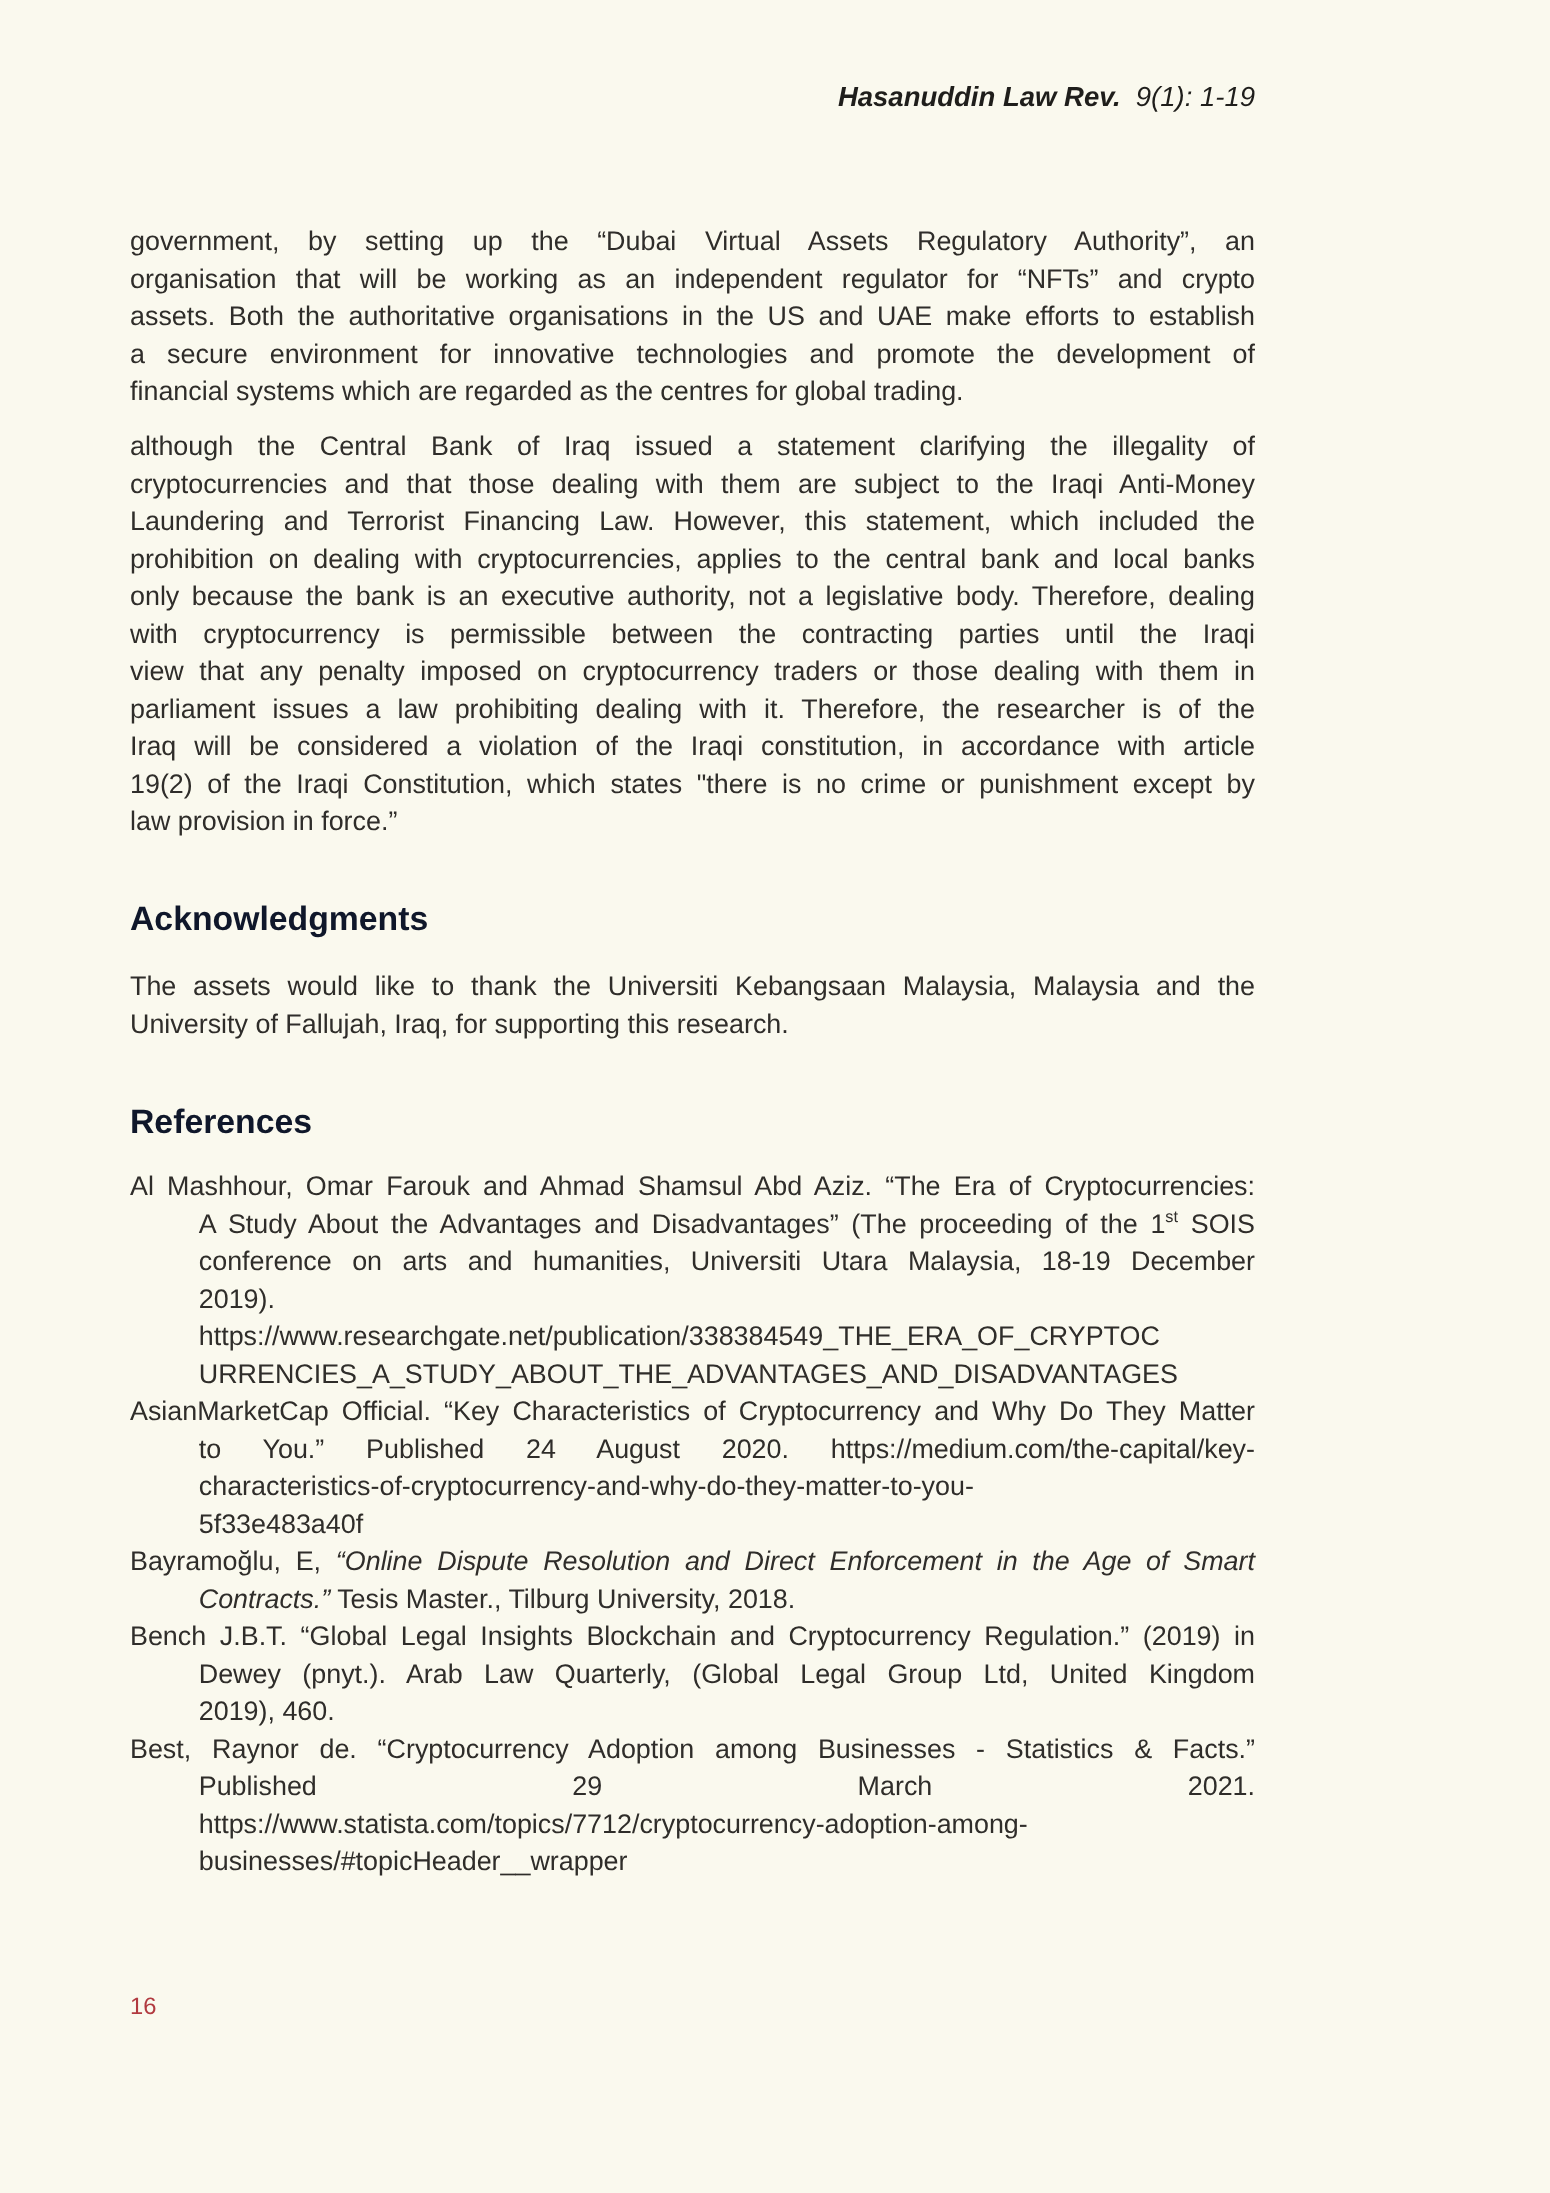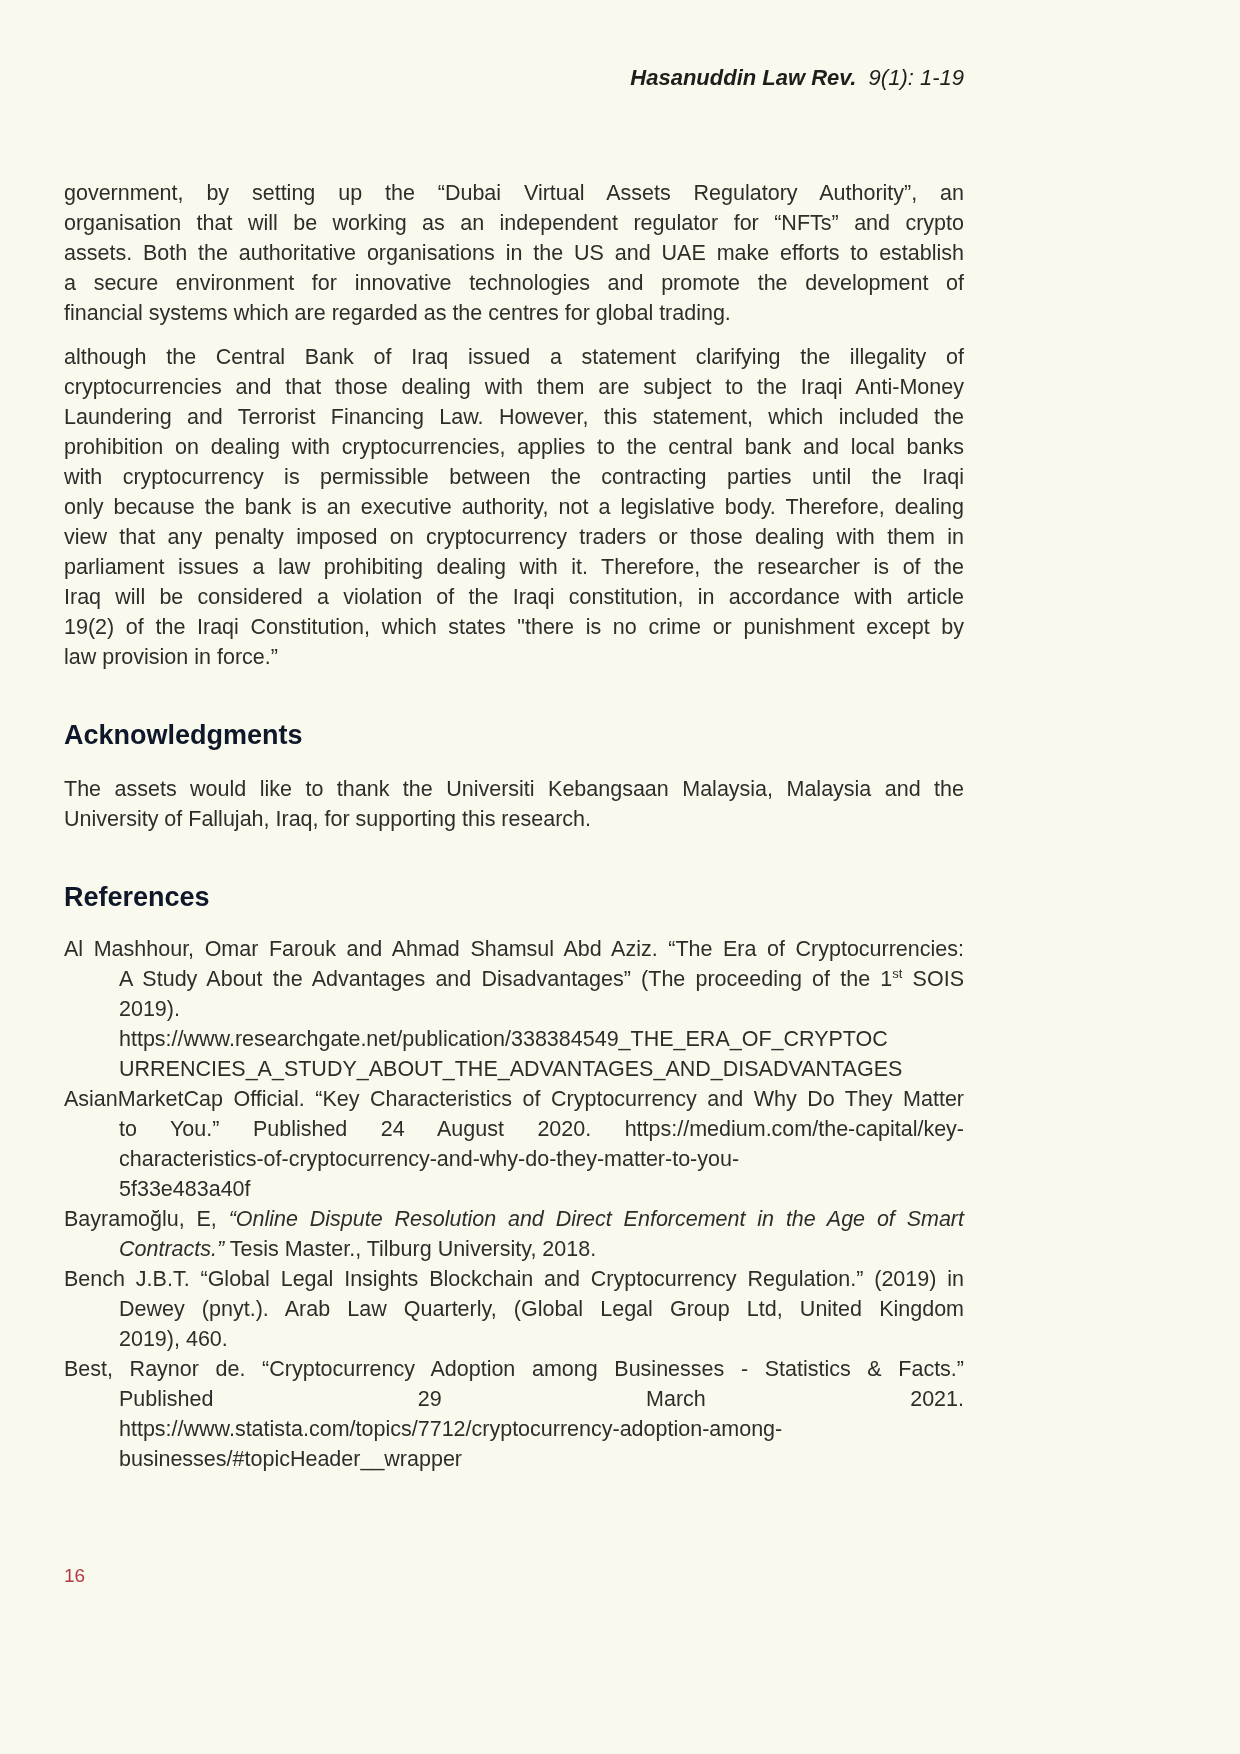--- a/index.html
+++ b/index.html
@@ -11,21 +11,21 @@
   }
   .page {
     position: relative;
     width: 1240px;
     height: 1754px;
     background: #faf9ee;
     overflow: hidden;
   }
   .content {
     width: 900px;
-    margin-left: 64px;
+    margin-left: 104px;
   }
   .running-head {
     padding-top: 64px;
     text-align: right;
     font-style: italic;
     font-size: 22px;
     color: #1f1e1b;
     line-height: 28px;
   }
   .rh-journal { font-weight: bold; }
@@ -85,22 +85,22 @@
       <div class="ln jl">assets. Both the authoritative organisations in the US and UAE make efforts to establish</div>
       <div class="ln jl">a secure environment for innovative technologies and promote the development of</div>
       <div class="ln ll">financial systems which are regarded as the centres for global trading.</div>
     </div>
 
     <div class="para-2">
       <div class="ln jl">although the Central Bank of Iraq issued a statement clarifying the illegality of</div>
       <div class="ln jl">cryptocurrencies and that those dealing with them are subject to the Iraqi Anti-Money</div>
       <div class="ln jl">Laundering and Terrorist Financing Law. However, this statement, which included the</div>
       <div class="ln jl">prohibition on dealing with cryptocurrencies, applies to the central bank and local banks</div>
+      <div class="ln jl">only because the bank is an executive authority, not a legislative body. Therefore, dealing</div>
       <div class="ln jl">with cryptocurrency is permissible between the contracting parties until the Iraqi</div>
-      <div class="ln jl">only because the bank is an executive authority, not a legislative body. Therefore, dealing</div>
       <div class="ln jl">view that any penalty imposed on cryptocurrency traders or those dealing with them in</div>
       <div class="ln jl">parliament issues a law prohibiting dealing with it. Therefore, the researcher is of the</div>
       <div class="ln jl">Iraq will be considered a violation of the Iraqi constitution, in accordance with article</div>
       <div class="ln jl">19(2) of the Iraqi Constitution, which states "there is no crime or punishment except by</div>
       <div class="ln ll">law provision in force.”</div>
     </div>
 
     <div class="section-heading">Acknowledgments</div>
 
     <div class="ack-para">
@@ -108,20 +108,21 @@
       <div class="ln ll">University of Fallujah, Iraq, for supporting this research.</div>
     </div>
 
     <div class="section-heading">References</div>
 
     <div class="ref-list">
 
       <div>
         <div class="ln jl">Al Mashhour, Omar Farouk and Ahmad Shamsul Abd Aziz. “The Era of Cryptocurrencies:</div>
         <div class="ln jl cont"><span>A Study About the Advantages and Disadvantages” (The proceeding of the 1</span><sup>st</sup><span> SOIS</span></div>
+        <div class="ln jl cont">conference on arts and humanities, Universiti Utara Malaysia, 18-19 December</div>
         <div class="ln ll cont">2019).</div>
         <div class="ln ll cont">https://www.researchgate.net/publication/338384549_THE_ERA_OF_CRYPTOC</div>
         <div class="ln ll cont">URRENCIES_A_STUDY_ABOUT_THE_ADVANTAGES_AND_DISADVANTAGES</div>
       </div>
 
       <div>
         <div class="ln jl">AsianMarketCap Official. “Key Characteristics of Cryptocurrency and Why Do They Matter</div>
         <div class="ln jl cont">to You.” Published 24 August 2020. https://medium.com/the-capital/key-</div>
         <div class="ln ll cont">characteristics-of-cryptocurrency-and-why-do-they-matter-to-you-</div>
         <div class="ln ll cont">5f33e483a40f</div>

